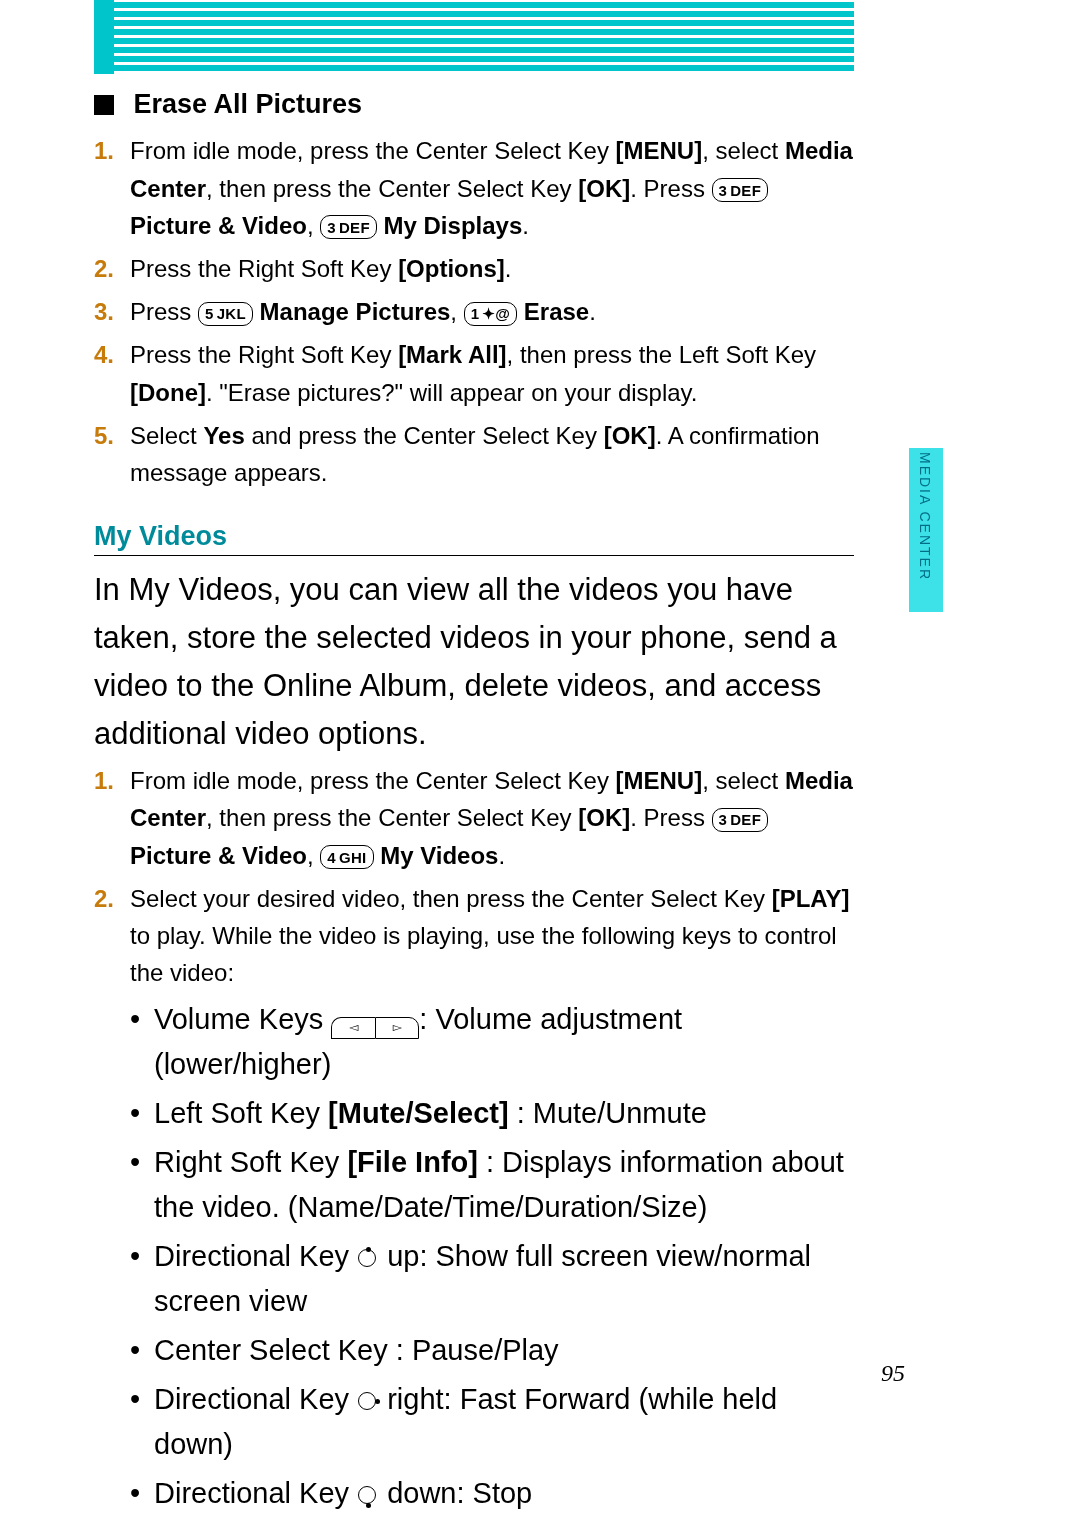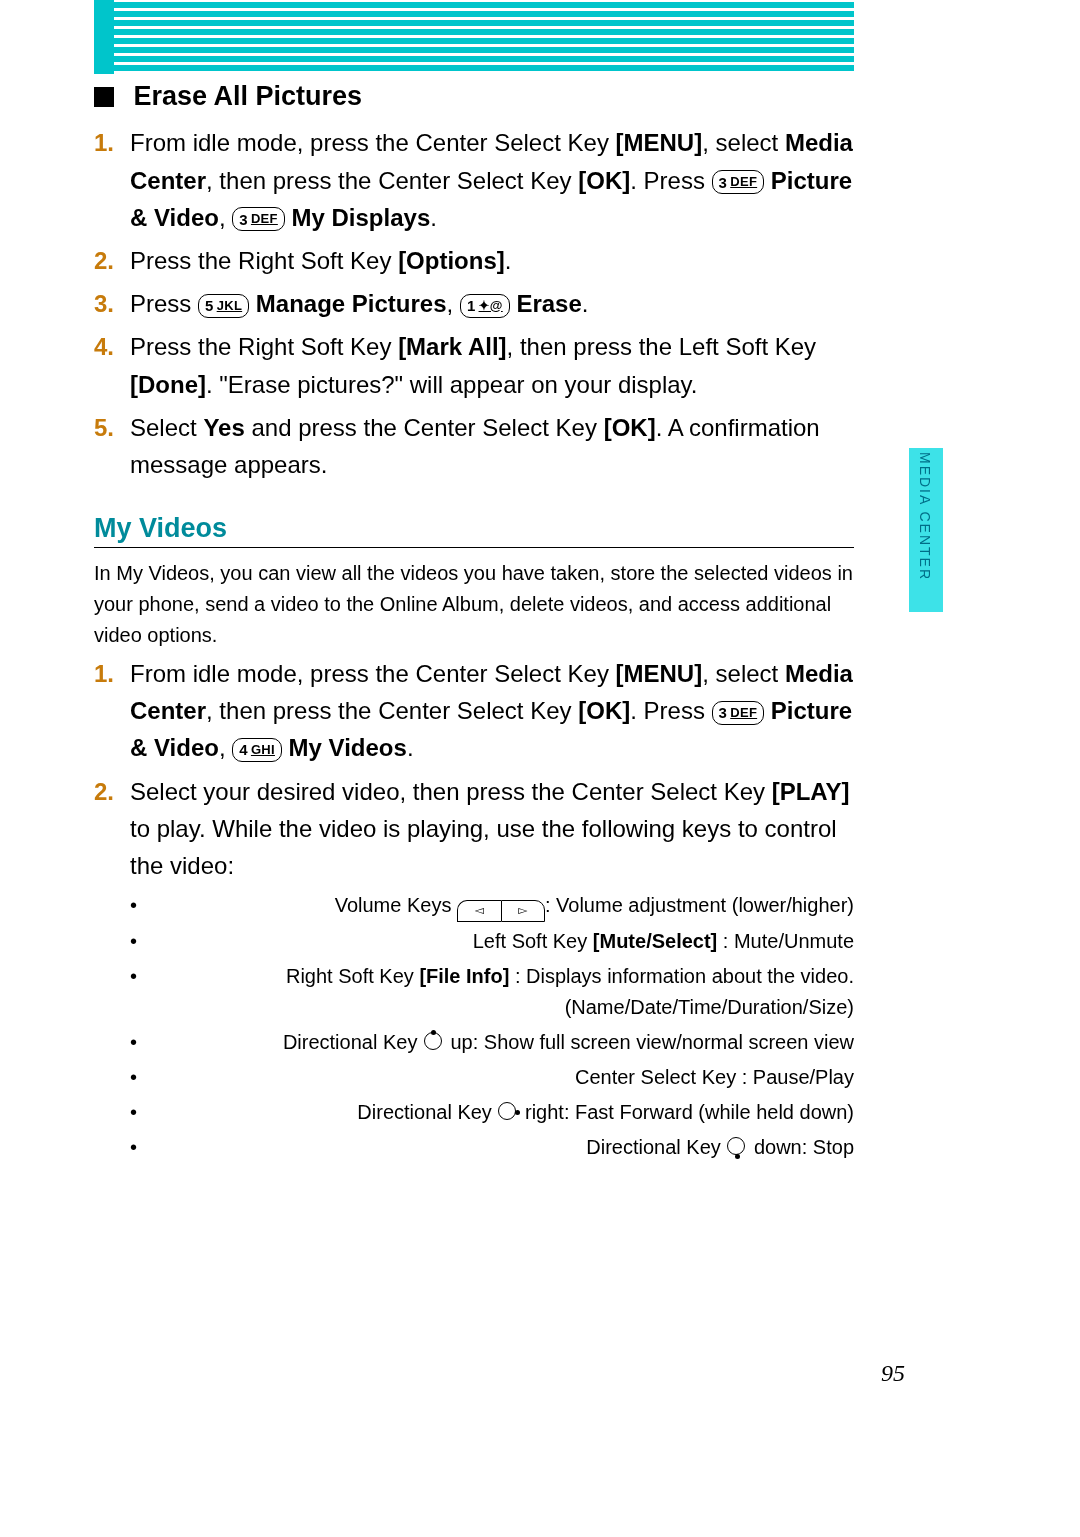--- a/index.html
+++ b/index.html
@@ -32,68 +32,68 @@
       position: absolute;
       top: 4px; left: 8px;
       font-size: 14px; letter-spacing: 2px;
       color: #006e88;
       writing-mode: vertical-rl;
       text-orientation: mixed;
       font-family: Arial, Helvetica, sans-serif;
     }
     .content {
       position: absolute;
-      left: 94px; top: 80px;
+      left: 94px; top: 88px;
       width: 760px;
       color: #000;
     }
     .h-square {
       display: inline-block; width: 20px; height: 20px; background: #000;
       vertical-align: -2px; margin-right: 12px;
     }
     .h1 {
       font-size: 27px; font-weight: bold; line-height: 1.2;
       margin-bottom: 12px;
     }
     .h2 {
       font-size: 27px; font-weight: bold; color: #008b9b;
       border-bottom: 1.5px solid #000;
       padding-bottom: 3px; margin-top: 30px; margin-bottom: 10px;
     }
     .para {
-      font-size: 20px; line-height: 1.55; margin-bottom: 4px;
+      font-size: 31px; line-height: 1.55; margin-bottom: 4px;
     }
     ol.steps { list-style: none; margin: 0; padding: 0; }
     ol.steps > li {
       font-size: 24px; line-height: 1.55;
       padding-left: 36px; position: relative; margin-bottom: 6px;
     }
     ol.steps > li .num {
       position: absolute; left: 0; top: 0;
       color: #c77b0b; font-weight: bold;
     }
     ul.bullets { list-style: none; margin: 0; padding: 0; }
     ul.bullets > li {
-      font-size: 20px; line-height: 1.55;
-      padding-left: 60px; position: relative; margin-bottom: 4px; text-align: right;
+      font-size: 29px; line-height: 1.55;
+      padding-left: 60px; position: relative; margin-bottom: 4px;
     }
     ul.bullets > li::before {
       content: "•"; position: absolute; left: 36px; top: 0;
     }
     b { font-weight: bold; }
     .keycap {
       display: inline-flex; align-items: center; justify-content: center;
       min-width: 48px; height: 24px; padding: 0 6px;
       border: 1.6px solid #000; border-radius: 10px;
       font-size: 12px; font-weight: bold; letter-spacing: .3px;
       vertical-align: 1px;
       font-family: Arial, Helvetica, sans-serif;
     }
     .keycap .big { font-size: 15px; font-weight: bold; }
-    .keycap .sub { font-size: 13px; margin-left: 3px; text-decoration: underline; }
+    .keycap .sub { font-size: 15px; margin-left: 3px; }
     .volpair { display: inline-flex; gap: 0; vertical-align: -2px; }
     .volkey {
       display: inline-block; width: 44px; height: 22px;
       border: 1.6px solid #000; font-size: 12px; text-align: center;
       line-height: 18px;
     }
     .volkey.left { border-top-left-radius: 10px; border-right: 0; }
     .volkey.left::after { content: "◅"; font-size: 12px; }
     .volkey.right { border-top-right-radius: 10px; }
     .volkey.right::after { content: "▻"; font-size: 12px; }

